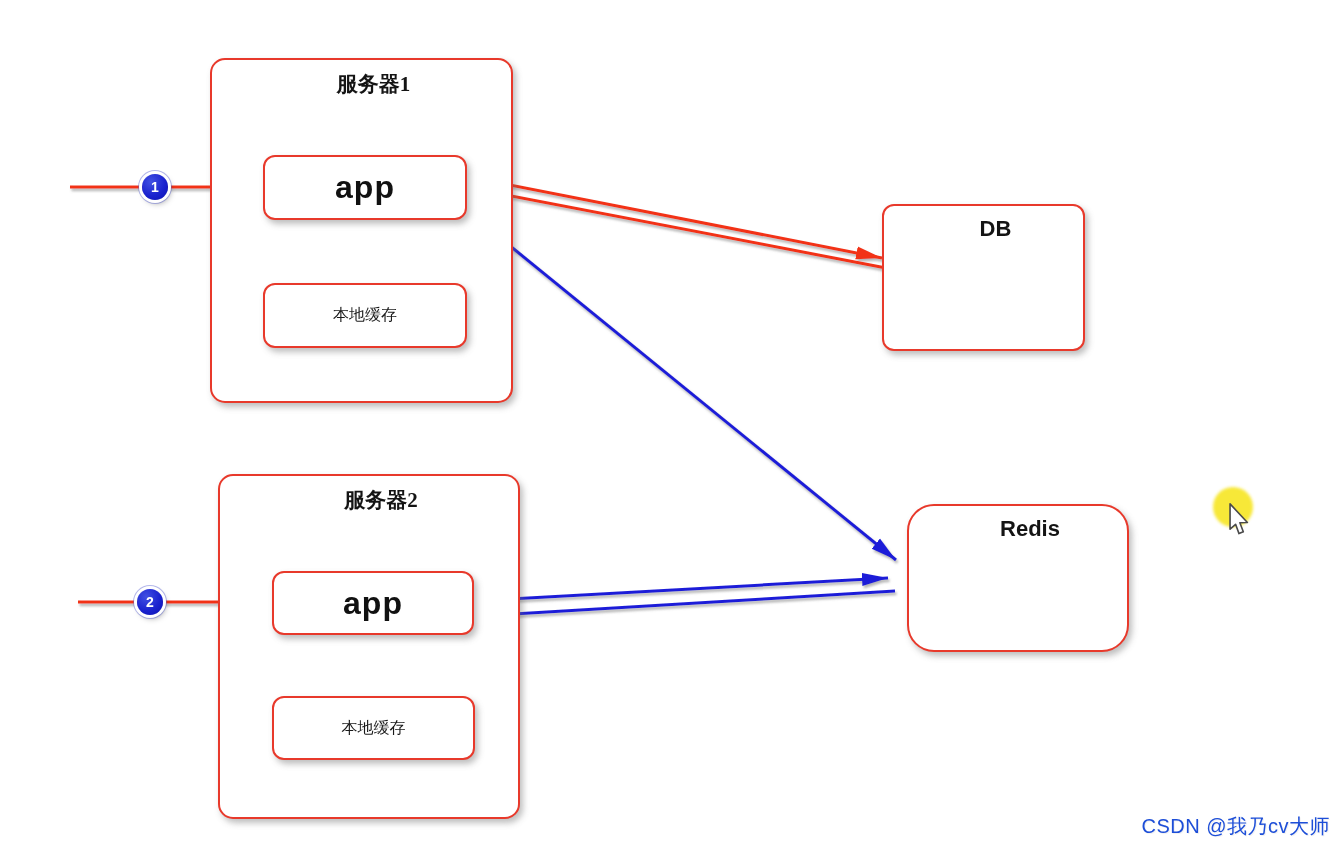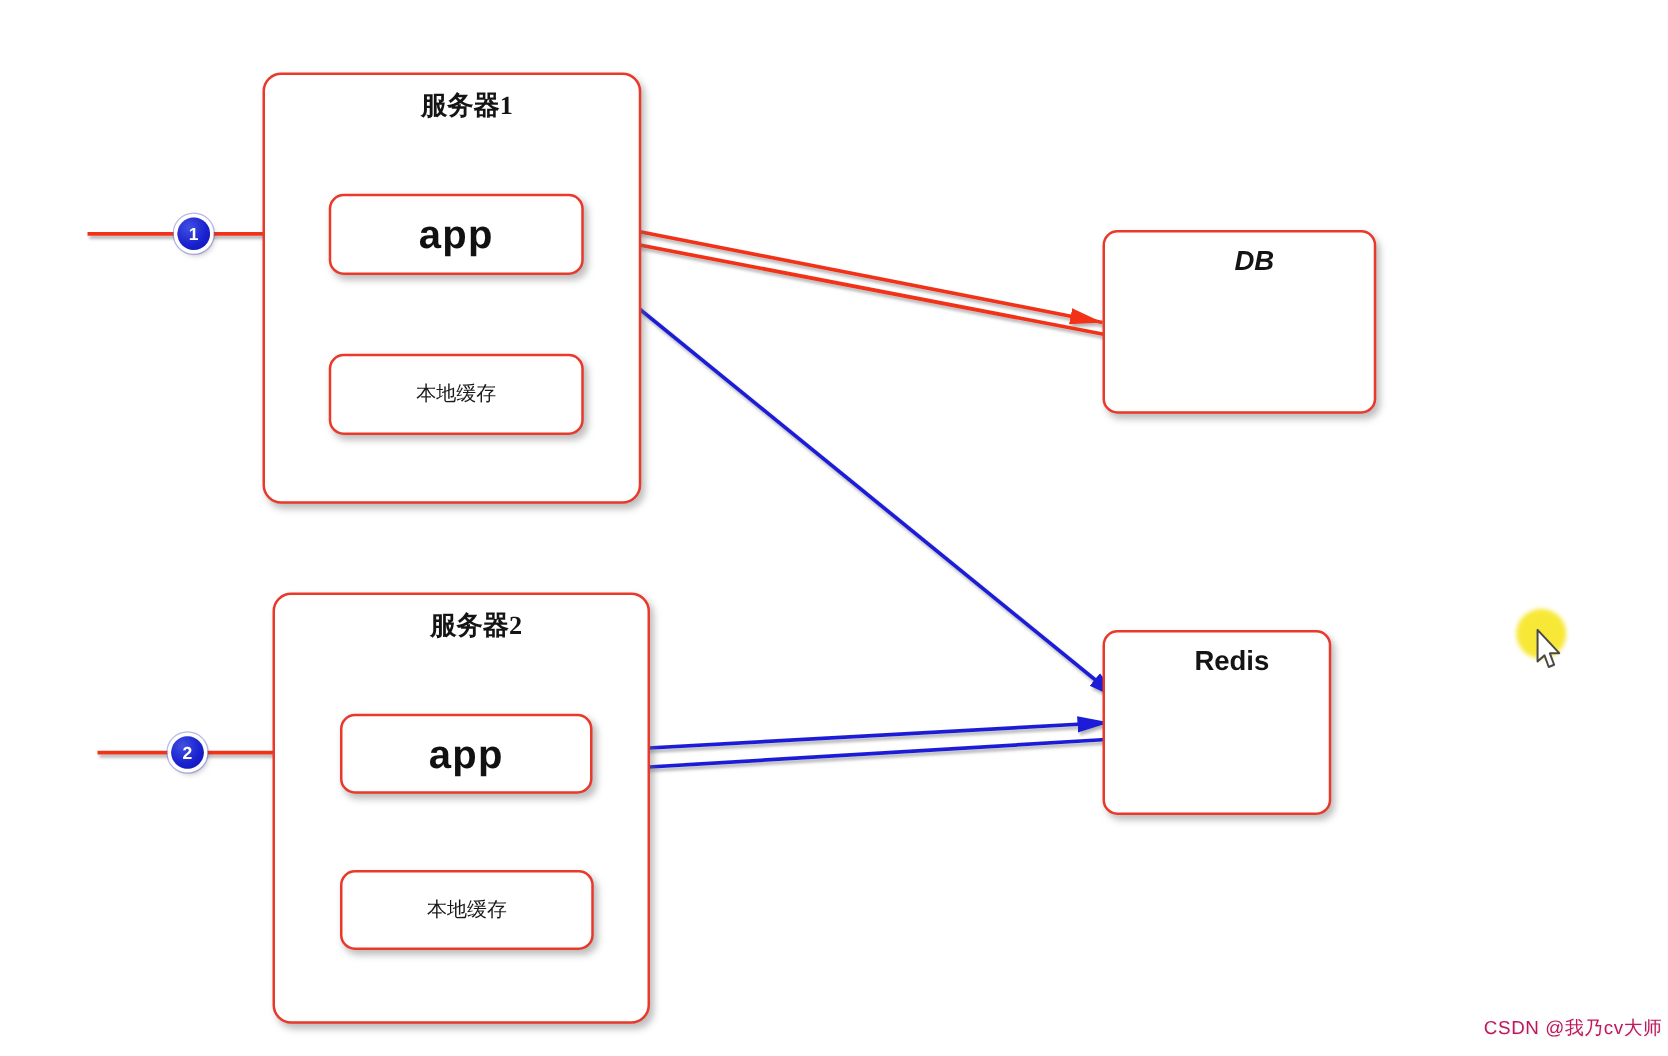--- a/index.html
+++ b/index.html
@@ -27,21 +27,21 @@
     color:#fff;font-size:14px;font-weight:bold;
     display:flex;align-items:center;justify-content:center;
     box-shadow:0 0 0 3px #ffffff, 0 0 0 4px rgba(90,100,210,.45), 2px 3px 6px rgba(0,0,0,.4);
   }
   .cursor-glow{
     position:absolute;left:1213px;top:487px;width:40px;height:40px;border-radius:50%;
     background:#f7e72e;filter:blur(1.5px);opacity:.95;
   }
   .cursor{position:absolute;left:1228px;top:503px;}
   .watermark{
-    position:absolute;right:4px;top:813px;font-size:15px;color:#be185d;
+    position:absolute;right:4px;top:813px;font-size:20px;color:#1d4ed8;
     text-shadow:1px 1px 0 #f2f2f2;letter-spacing:.5px;
   }
 </style>
 </head>
 <body>
 
 <div class="canvas">
 
   <svg class="edge-layer" width="1334" height="845" viewBox="0 0 1334 845">
     <defs>
@@ -80,25 +80,25 @@
   <div class="node group" style="left:218px;top:474px;width:302px;height:345px;">
     <div class="node-title cjk">服务器2</div>
   </div>
   <div class="node leaf" style="left:272px;top:571px;width:202px;height:64px;">
     <span class="app-label">app</span>
   </div>
   <div class="node leaf" style="left:272px;top:696px;width:203px;height:64px;">
     <span class="cache-label">本地缓存</span>
   </div>
 
-  <div class="node" style="left:882px;top:184px;width:219px;height:147px;font-style:italic;">
+  <div class="node" style="left:882px;top:204px;width:203px;height:147px;">
     <div class="node-title store-title">DB</div>
   </div>
 
-  <div class="node" style="left:882px;top:504px;width:183px;height:148px;">
+  <div class="node" style="left:907px;top:504px;width:222px;height:148px;border-radius:27px;">
     <div class="node-title store-title">Redis</div>
   </div>
 
   <div class="badge" style="left:142px;top:174px;">
     <span>1</span>
   </div>
   <div class="badge" style="left:137px;top:589px;">
     <span>2</span>
   </div>
 

